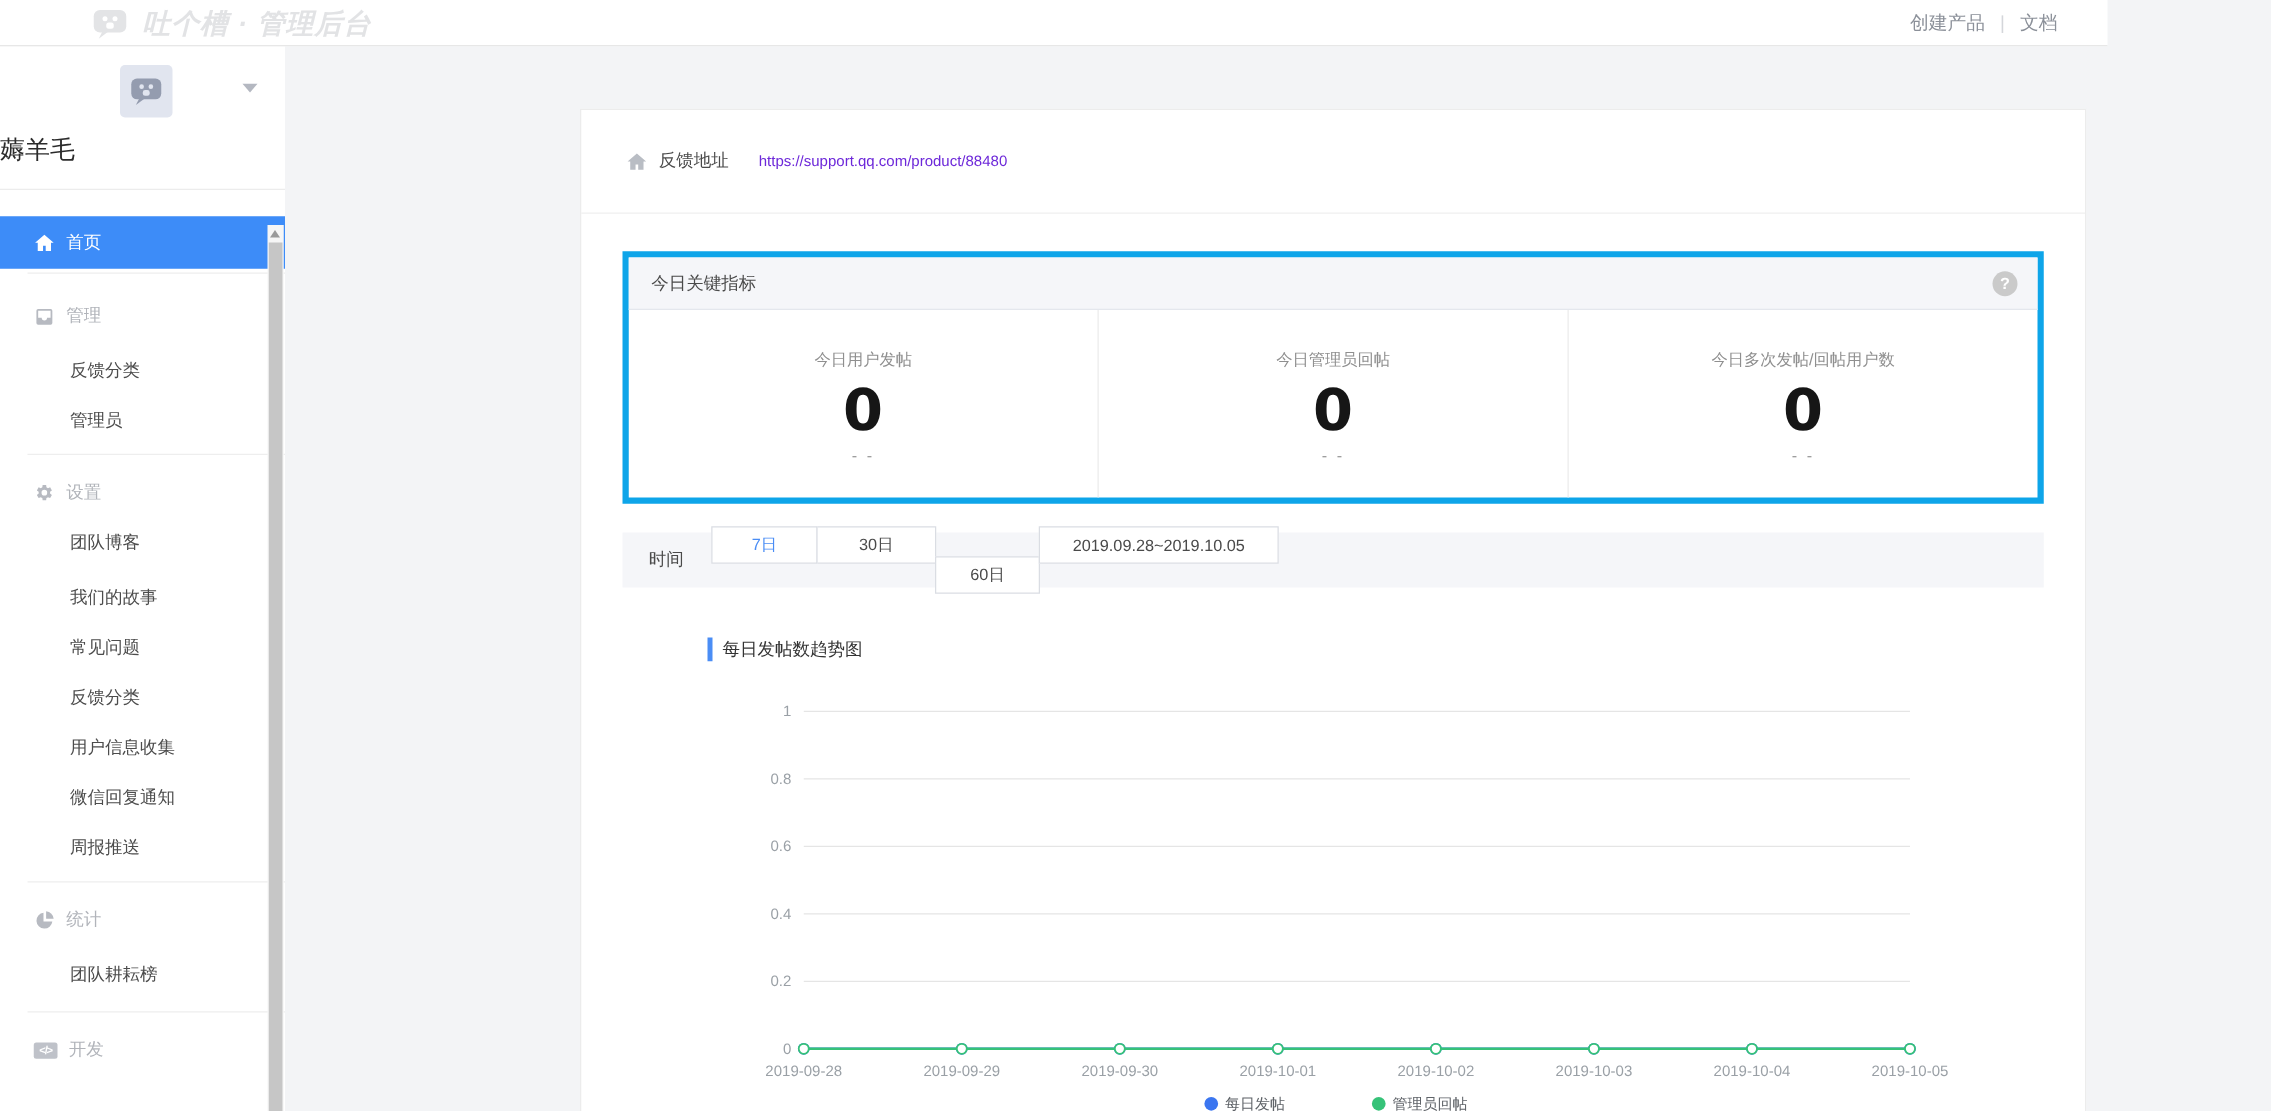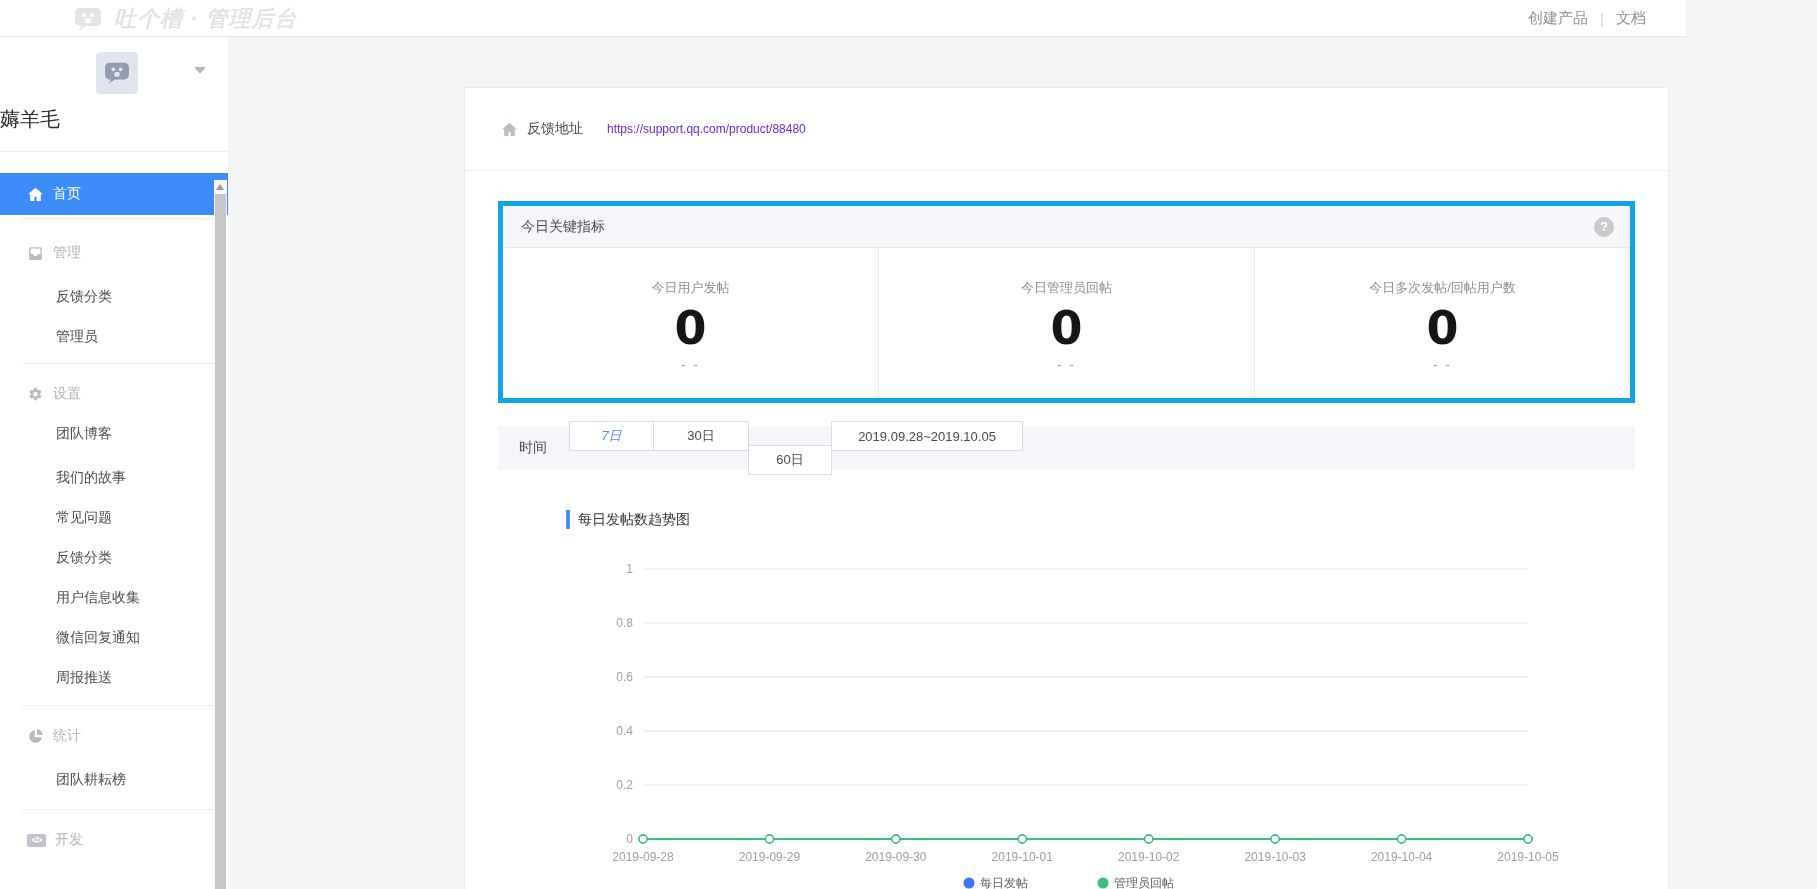--- a/index.html
+++ b/index.html
@@ -71,21 +71,21 @@
     font-family:"DejaVu Sans",sans-serif; }
   .metric-sub { font-size:13px; color:#9a9a9a; margin-top:4px; letter-spacing:2px; }
 
   .time-bar { margin:23px 33px 0 33px; height:44px; background:#f5f6f9; display:flex; align-items:center; }
   .time-label { margin-left:21px; font-size:14px; color:#4a4a4a; }
   .btn-group { display:flex; margin-left:22px; }
   .tbtn { height:30px; background:#fff; border:1px solid #dadde3; font-size:13px; color:#4a4a4a;
     display:flex; align-items:center; justify-content:center; cursor:pointer; }
   .tbtn + .tbtn { margin-left:-1px; }
   .tbtn.w1 { width:85px; } .tbtn.w2 { width:96px; } .tbtn.w3 { width:84px;margin-top:24px; } .tbtn.w4 { width:192px; }
-  .tbtn.selected { color:#4a8df5; position:relative; z-index:1;font-style:italic; }
+  .tbtn.selected { color:#4a8df5; position:relative; z-index:1; }
 
   .chart-title { position:absolute; left:101px; top:422px; display:flex; align-items:center; }
   .chart-title .bar { width:4px; height:19px; background:#4a8df5; }
   .chart-title .txt { font-size:14px; color:#333; margin-left:8px; }
   .trend-svg { position:absolute; left:130px; top:465px; }
   .trend-svg text { font-family:"Liberation Sans","DejaVu Sans",sans-serif; }
 </style>
 </head>
 <body>
 

